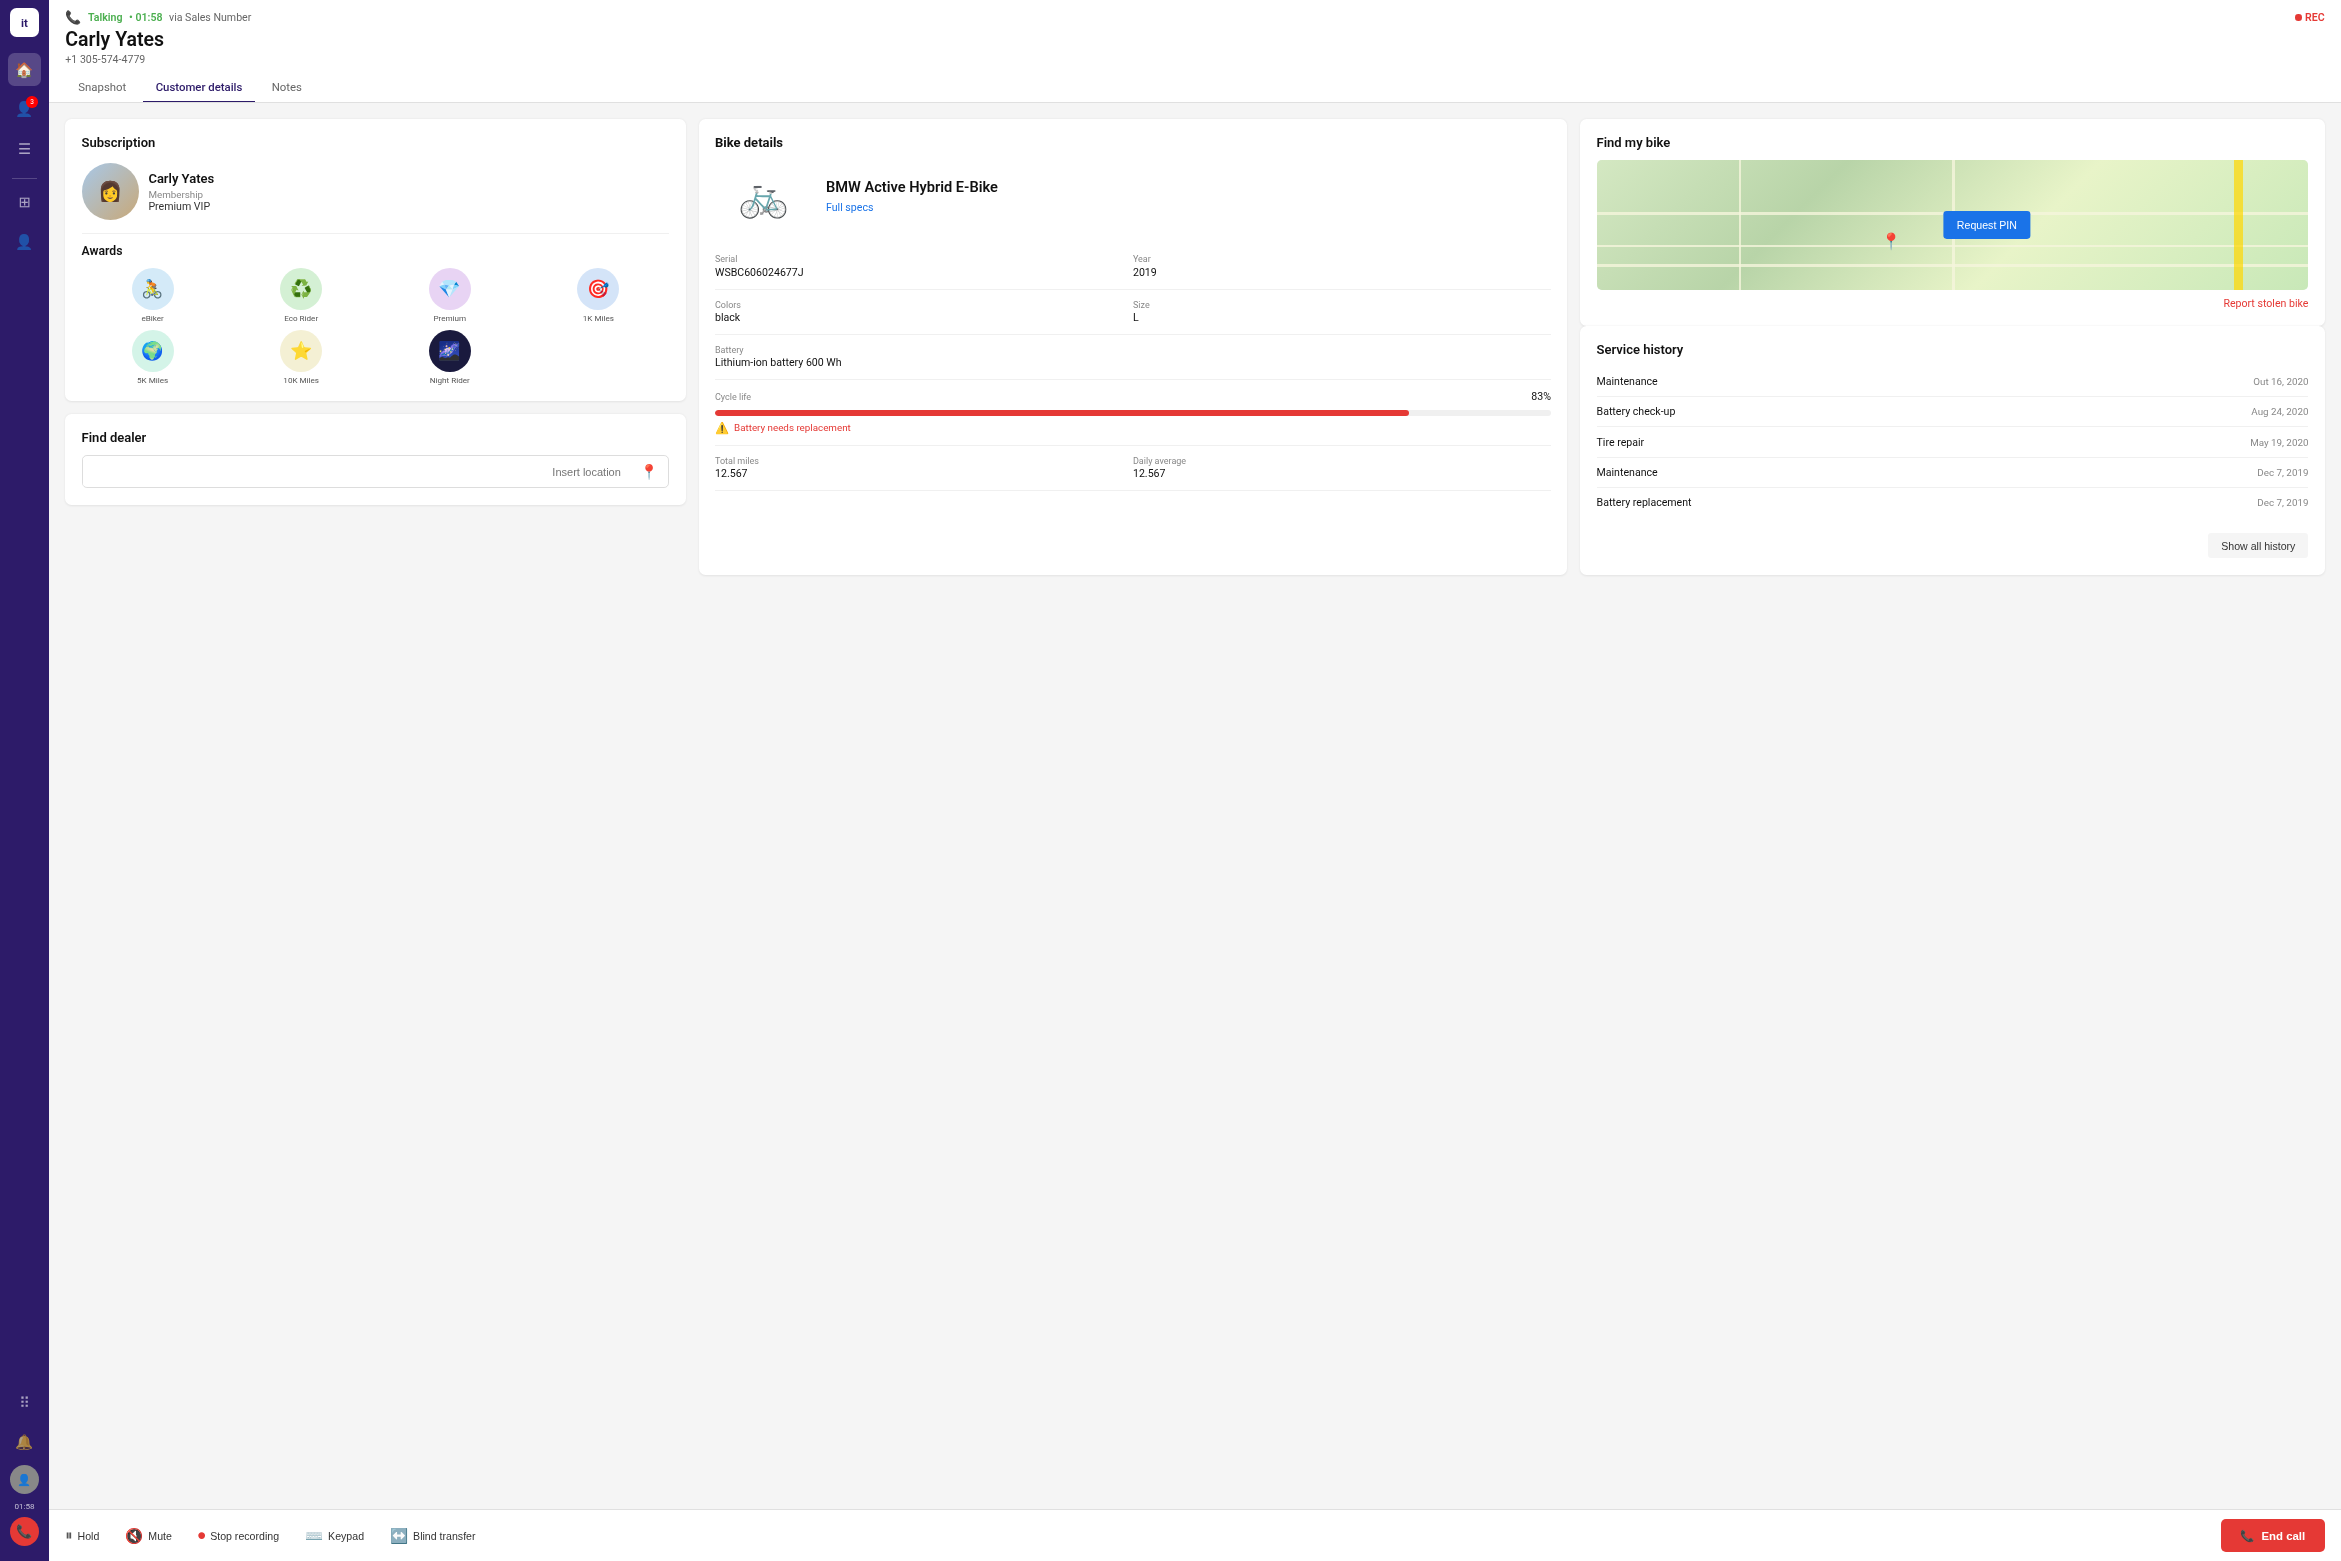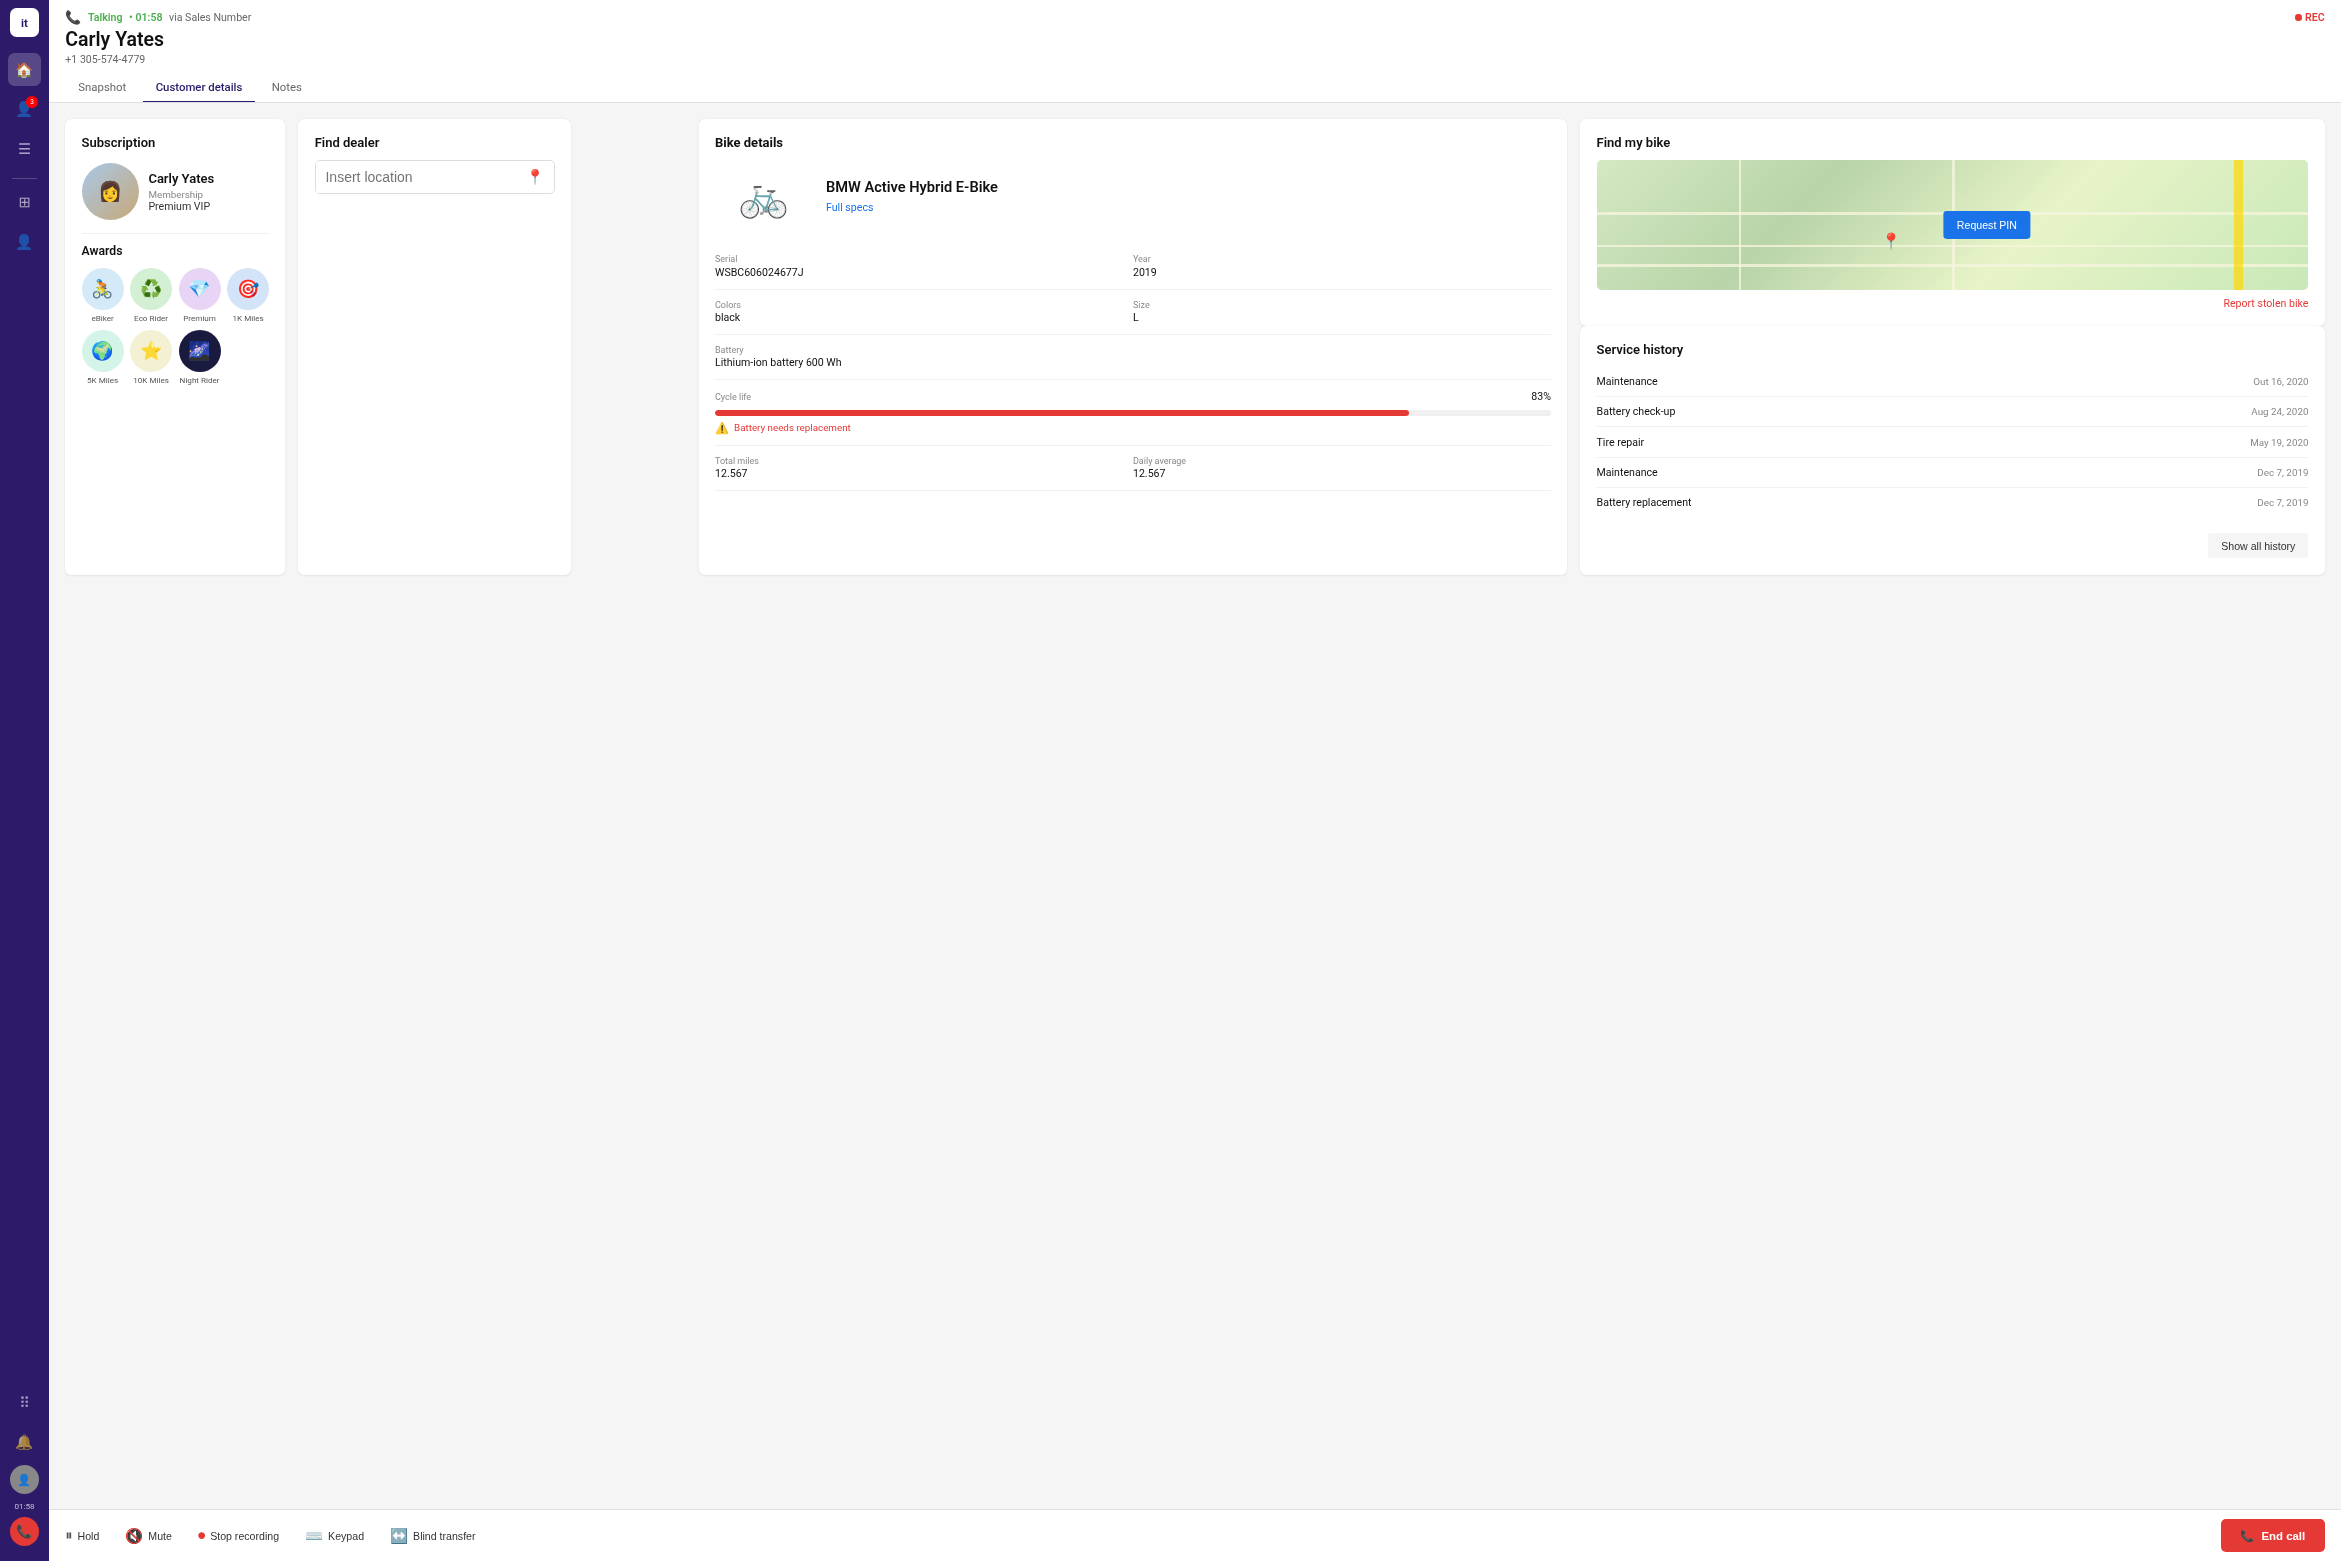--- a/index.html
+++ b/index.html
@@ -109,21 +109,21 @@
     }
 
     .card {
       background: white;
       border-radius: 6.5px;
       padding: 16.3px;
       box-shadow: 0 0.8px 2.4px rgba(0,0,0,0.08);
     }
 
     
-    .left-col { display: flex; flex-direction: row; gap: 13px; }
+    .left-col { display: flex; flex-direction: column; gap: 13px; }
 
     .subscription-header { font-size: 13px; font-weight: 600; color: #111; margin-bottom: 13px; }
     .subscription-user { display: flex; align-items: center; gap: 9.8px; margin-bottom: 13px; }
     .user-avatar { width: 57px; height: 57px; border-radius: 50%; background: #ccc; overflow: hidden; }
     .user-avatar-img {
       width: 100%; height: 100%;
       background: linear-gradient(135deg, #a8c8e8 0%, #c8a878 100%);
       display: flex; align-items: center; justify-content: center;
       font-size: 19.5px;
     }
@@ -137,21 +137,21 @@
     .award-item { display: flex; flex-direction: column; align-items: center; gap: 3.3px; }
     .award-circle {
       width: 42px; height: 42px; border-radius: 50%;
       display: flex; align-items: center; justify-content: center;
       font-size: 18px;
     }
     .award-label { font-size: 8.1px; color: #555; }
 
     .find-dealer-header { font-size: 13px; font-weight: 600; color: #111; margin-bottom: 9.8px; }
     .location-input-wrap { display: flex; align-items: center; border: 0.8px solid #ddd; border-radius: 4.9px; overflow: hidden; }
-    .location-input { flex: 1; border: none; outline: none; padding: 8.1px 9.8px; font-size: 14px; color: #999; }
+    .location-input { flex: 1; border: none; outline: none; padding: 8.1px 9.8px; font-size: 11px; color: #999; text-align: right; }
     .location-pin { padding: 6.5px 9.8px; color: #1a73e8; font-size: 14.6px; cursor: pointer; }
 
     
     .bike-header { font-size: 13px; font-weight: 700; color: #111; margin-bottom: 13px; }
     .bike-details-top { display: flex; align-items: center; gap: 13px; margin-bottom: 16.3px; }
     .bike-image {
       width: 98px; height: 65px;
       display: flex; align-items: center; justify-content: center;
       font-size: 41px;
     }

